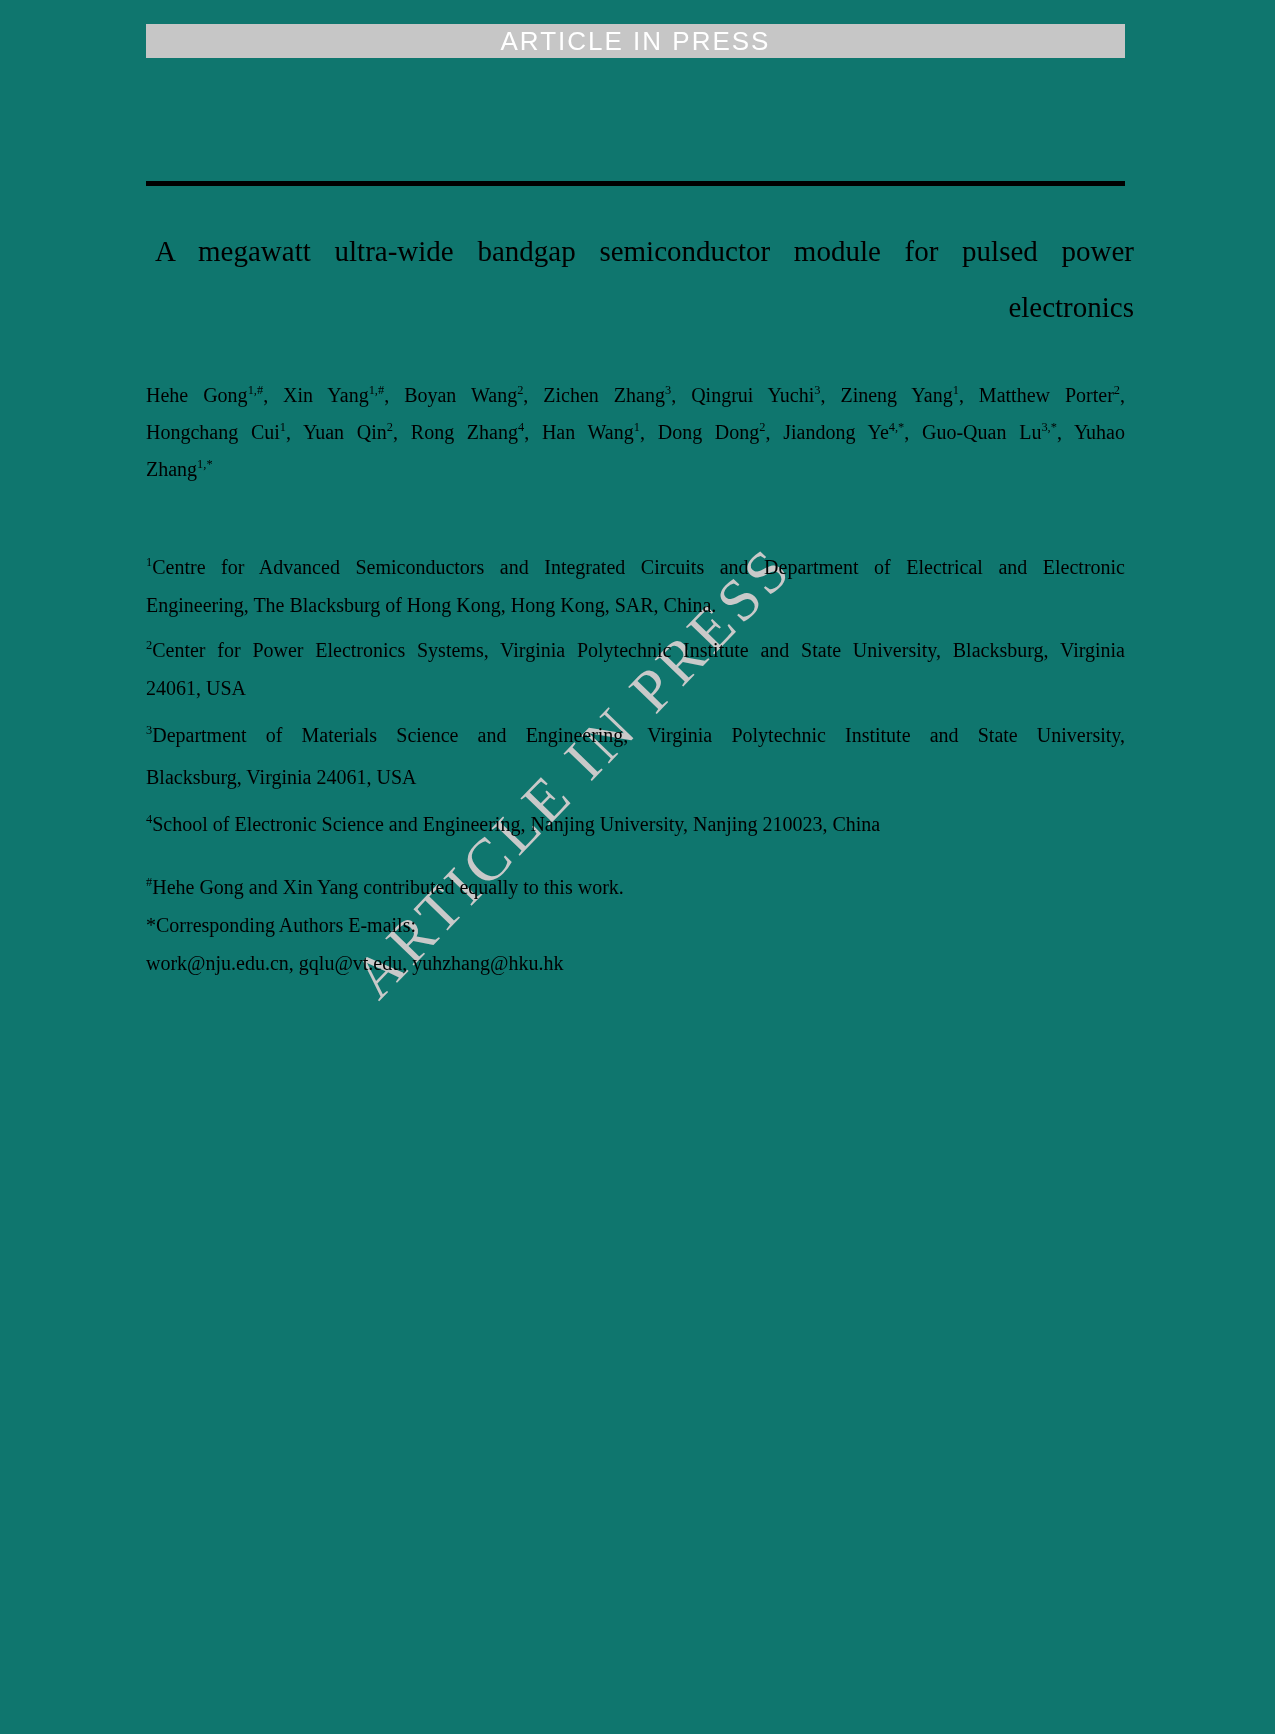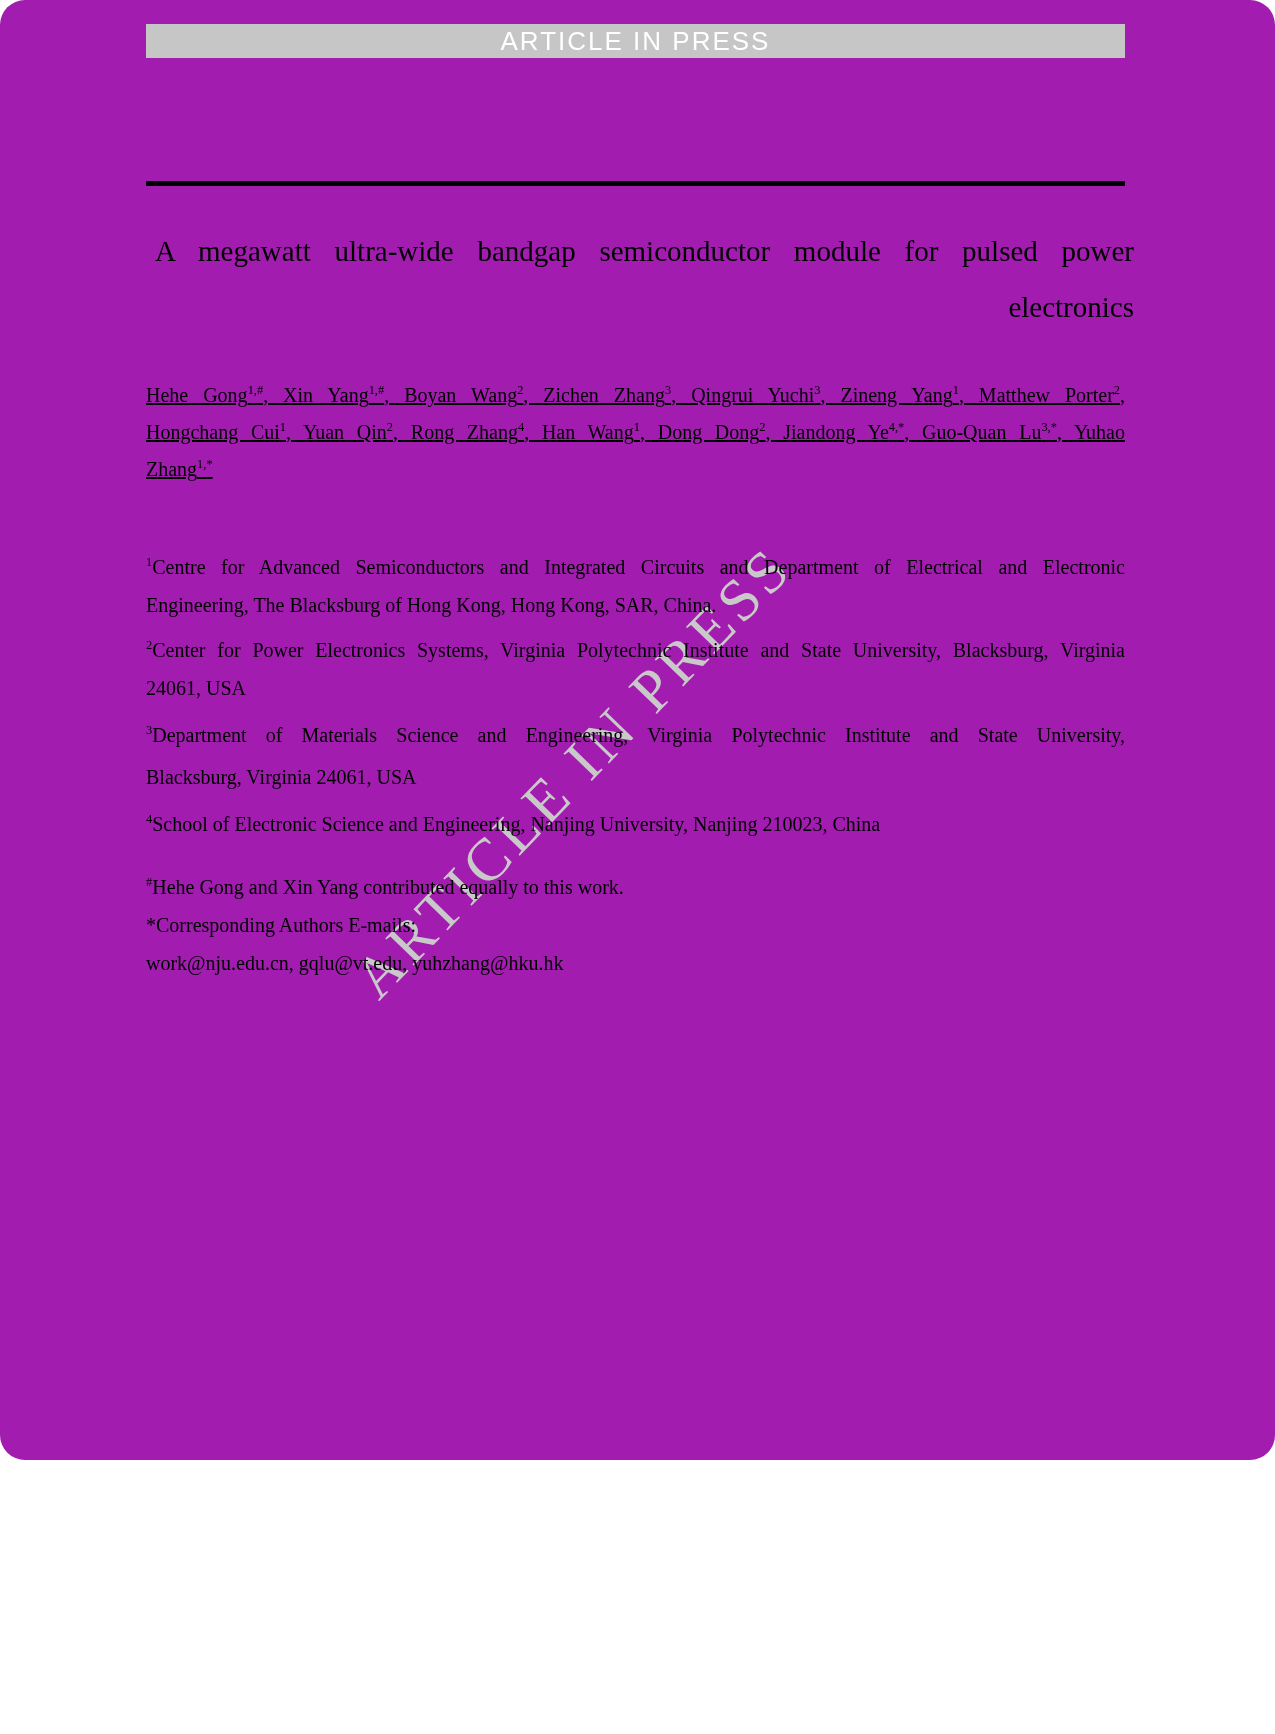--- a/index.html
+++ b/index.html
@@ -5,26 +5,25 @@
   :root{
     --banner-bg:#c6c6c6;
     --banner-text:#ffffff;
     --rule:#000000;
     --text:#000000;
     --watermark:#c9c9c9;
   }
   html,body{margin:0;padding:0;background:#ffffff;}
   .page{
     position:relative;
-    width:1275px;height:1460px;
-    background:#a21caf;
+    width:1275px;height:1734px;
+    background:#0f766e;
     font-family:"Liberation Serif", serif;
     color:var(--text);
     overflow:hidden;
-    border-radius:25px;
   }
   
   .banner{
     position:absolute;left:146px;top:24px;width:979px;height:34px;
     background:var(--banner-bg);
     display:flex;align-items:center;justify-content:center;
   }
   .banner-label{
     font-family:"Liberation Sans", sans-serif;
     font-size:26px;letter-spacing:2px;color:var(--banner-text);
@@ -52,21 +51,20 @@
     font-size:29px;font-weight:normal;margin:9px;
   }
   .title .tline{line-height:56px;text-align:right;}
   
   .just{text-align:justify;text-align-last:justify;}
   sup{font-size:62%;line-height:0;vertical-align:super;letter-spacing:0;}
   
   .authors{
     position:absolute;left:146px;top:377px;width:979px;
     font-size:20px;
-    text-decoration:underline;
   }
   .authors .line{line-height:37px;}
   
   .affiliations{
     position:absolute;left:146px;top:548px;width:979px;
     font-size:20px;
   }
   .aff{margin:0 0 7px 0;}
   .aff .line{line-height:38px;}
   .aff-3 .line{line-height:42px;}

